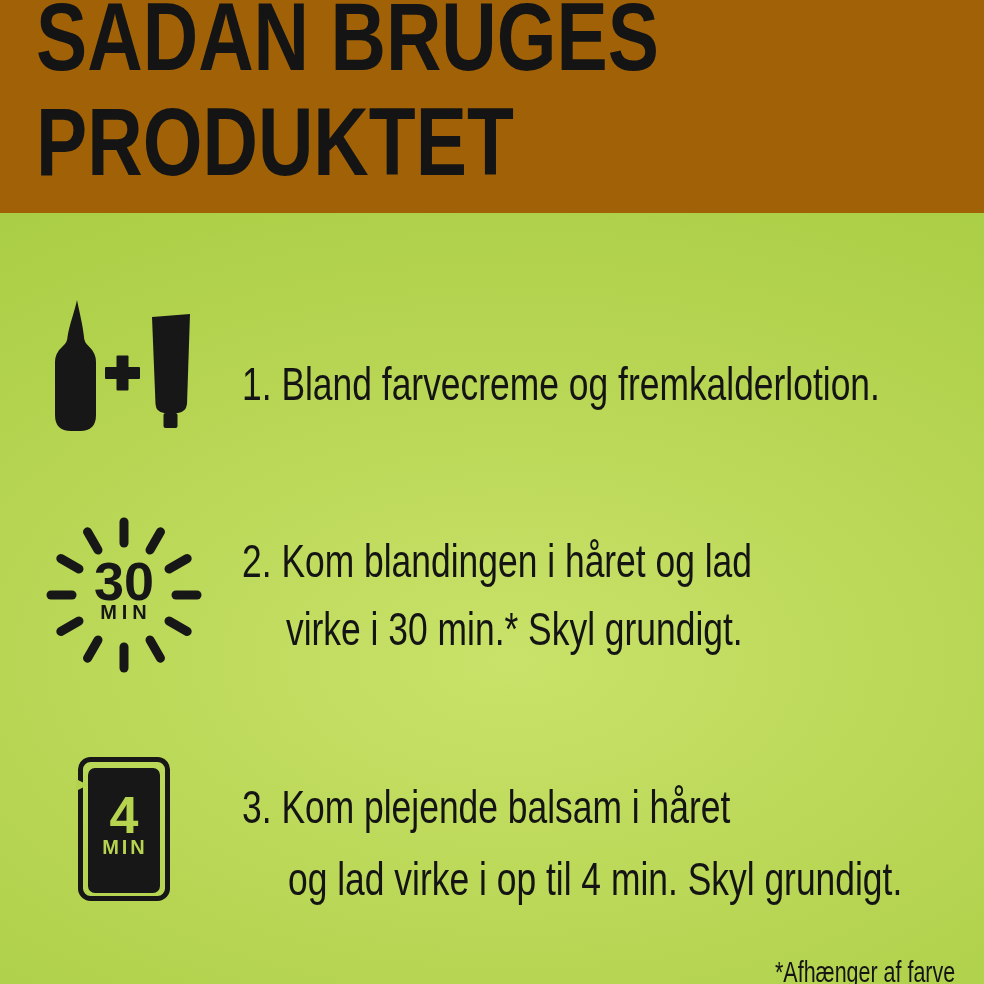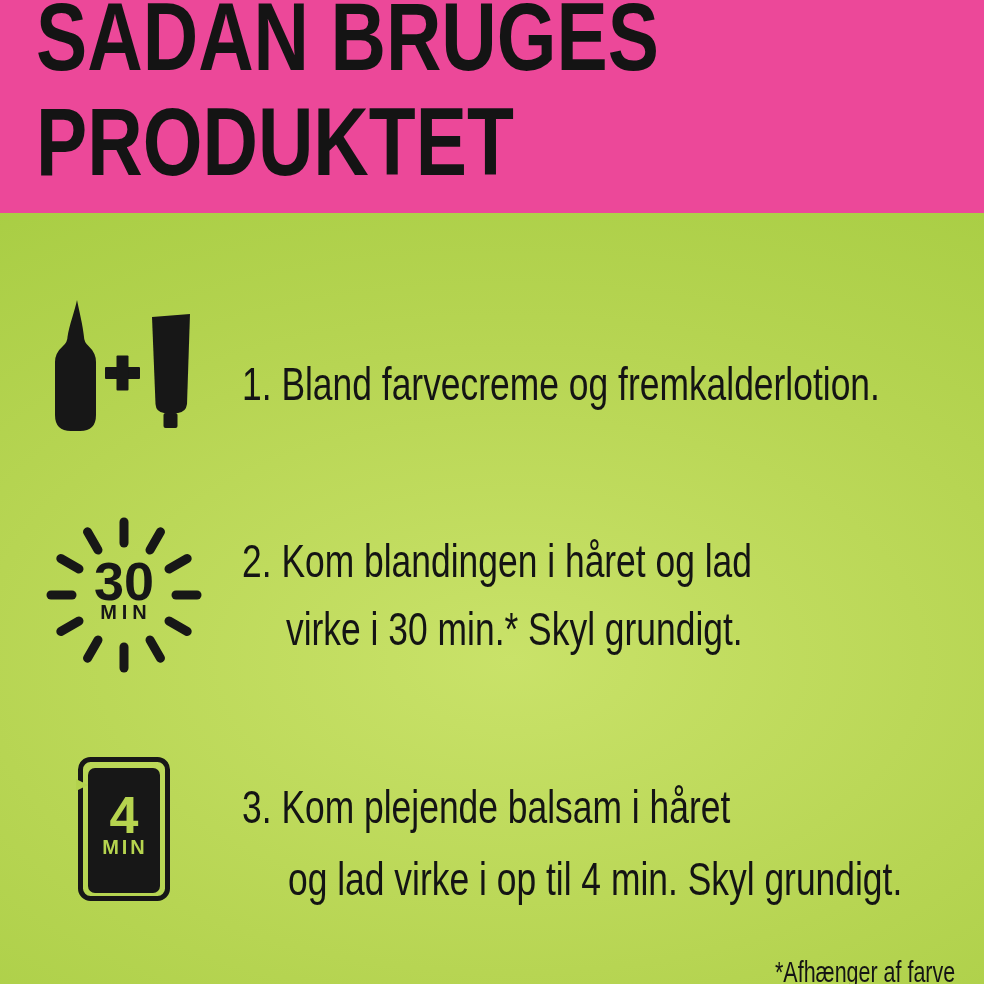--- a/index.html
+++ b/index.html
@@ -1,20 +1,20 @@
 <!DOCTYPE html>
 <html><head>
 <meta charset="utf-8">
 <style>
   html, body { margin: 0; padding: 0; }
   .stage {
     position: relative;
     width: 984px;
     height: 984px;
-    background: #ec4899;
+    background: #a16207;
     overflow: hidden;
     font-family: "Liberation Sans", sans-serif;
   }
   .title {
     position: absolute;
     left: 36px;
     top: -16px;
     font-size: 96px;
     line-height: 105px;
     font-weight: 700;

